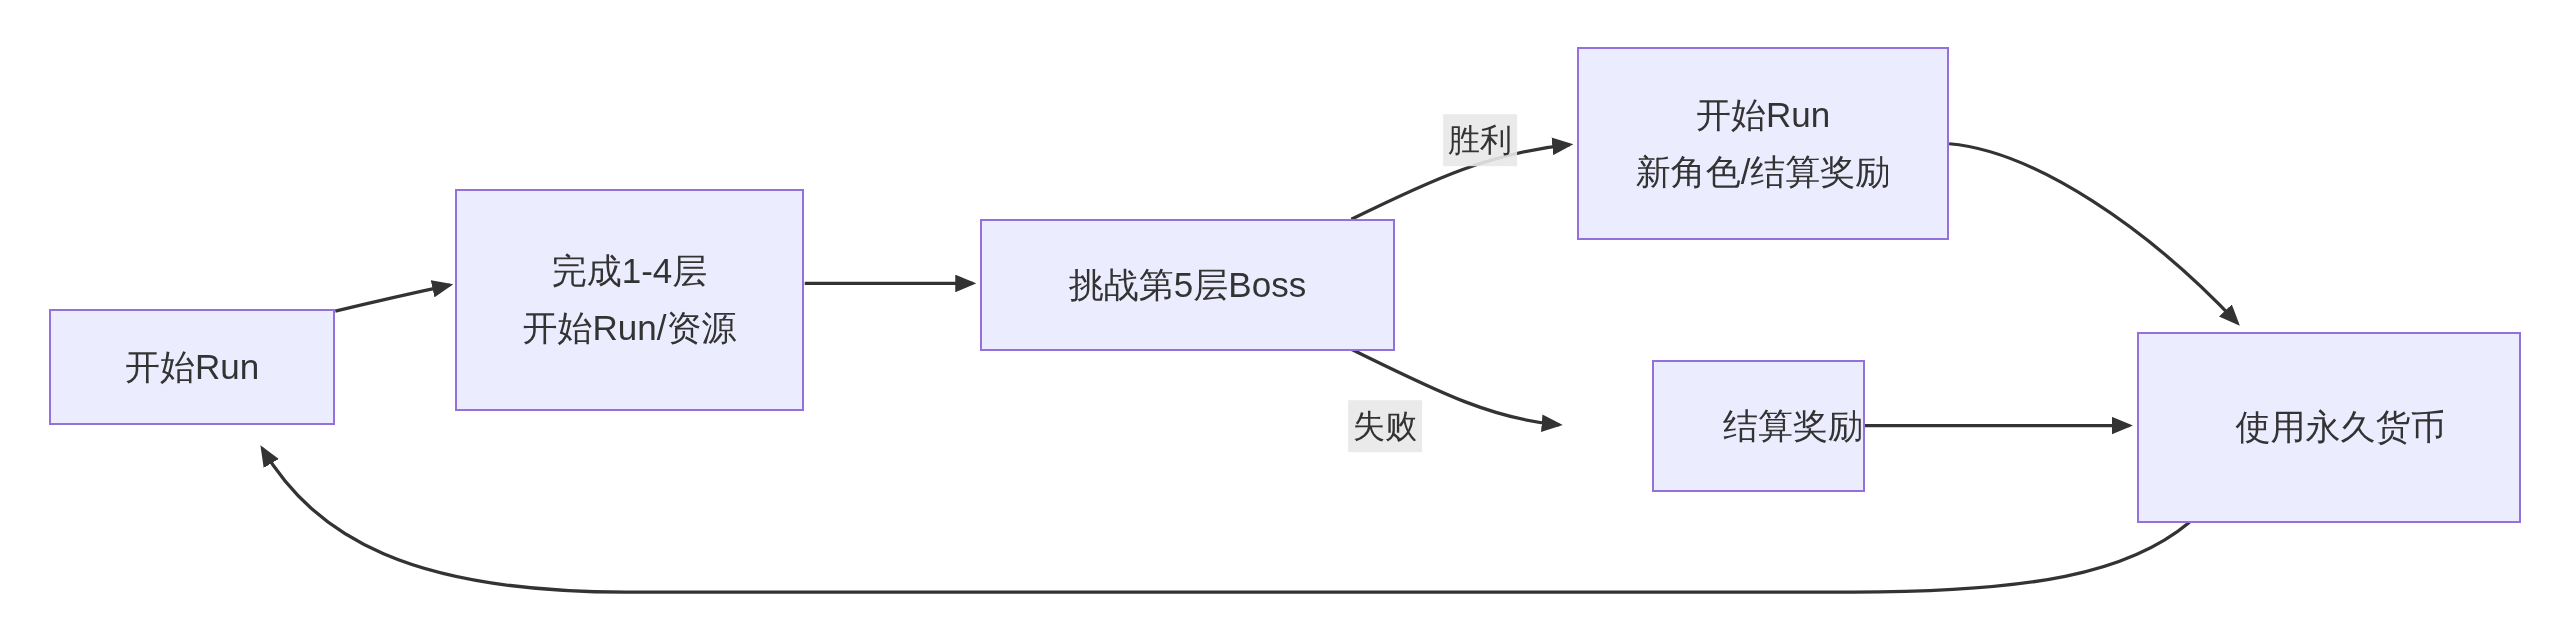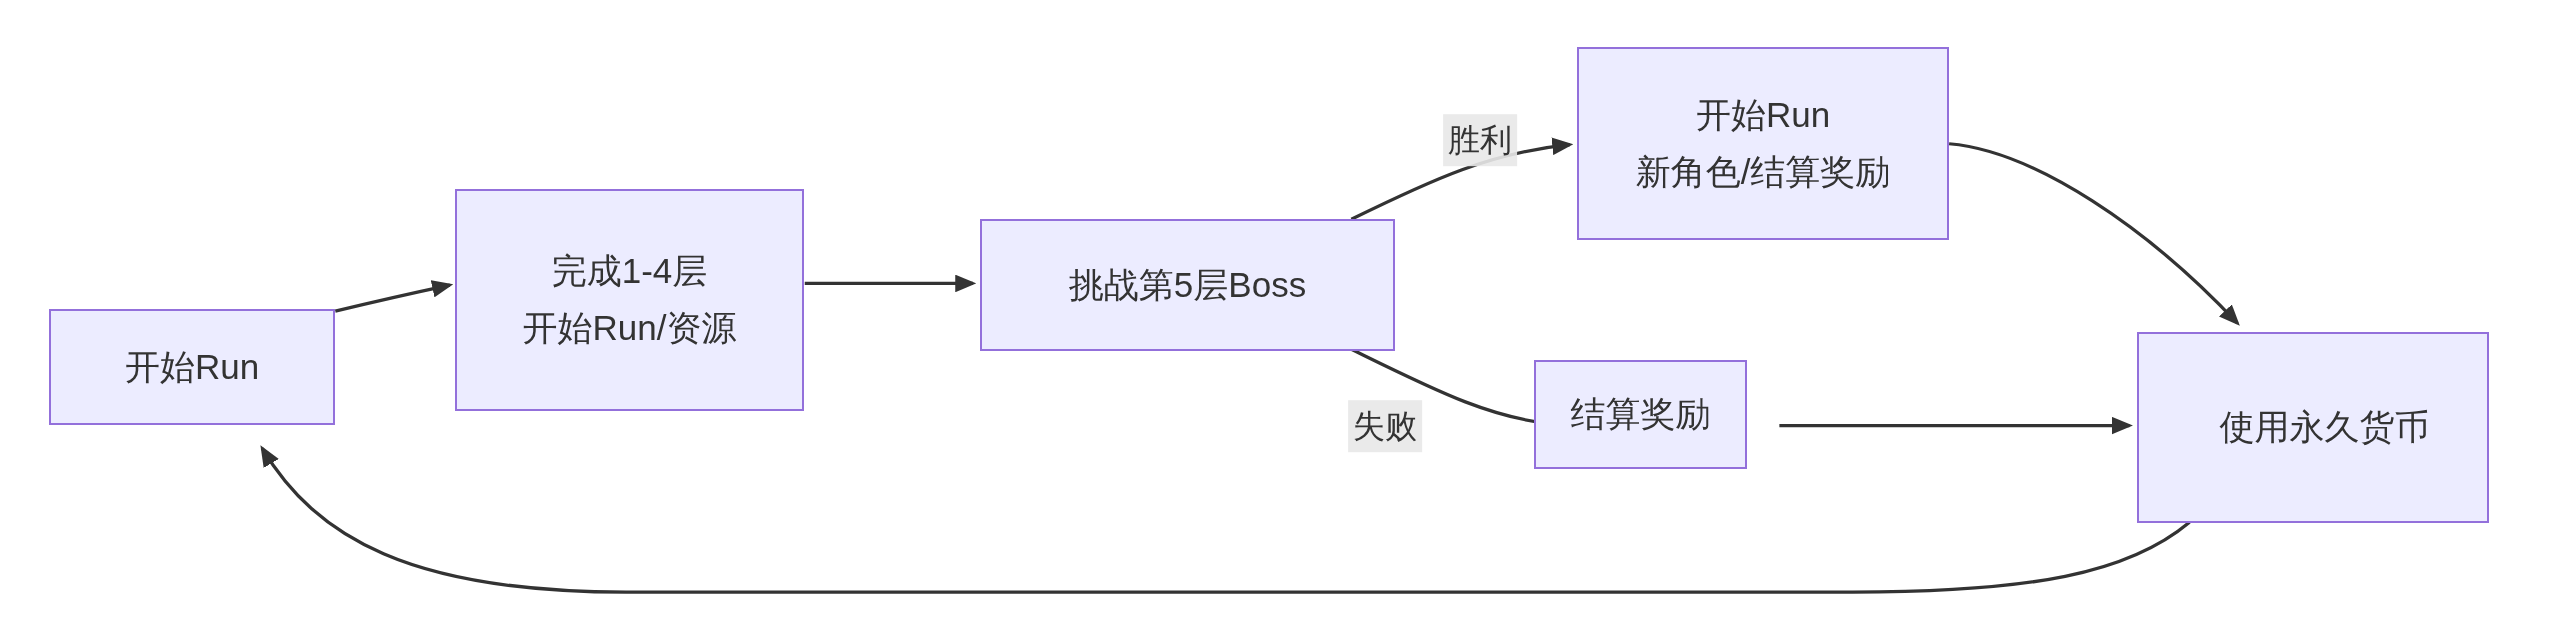--- a/index.html
+++ b/index.html
@@ -92,25 +92,25 @@
 
   <div class="node" style="left:980px; top:219px; width:415px; height:132px;">
     <div>挑战第5层Boss</div>
   </div>
 
   <div class="node" style="left:1577px; top:47px; width:372px; height:193px;">
     <div>开始Run</div>
     <div>新角色/结算奖励</div>
   </div>
 
-  <div class="node" style="left:1534px; top:360px; width:213px; height:109px;">
+  <div class="node" style="left:1652px; top:360px; width:213px; height:132px;align-items:flex-end;">
     <div>结算奖励</div>
   </div>
 
-  <div class="node" style="left:2137px; top:332px; width:352px; height:191px;padding-left:23px;">
+  <div class="node" style="left:2137px; top:332px; width:384px; height:191px;padding-left:23px;">
     <div>使用永久货币</div>
   </div>
 
   <div class="edge-label" style="left:1480px; top:140px;">胜利</div>
 
   <div class="edge-label" style="left:1385px; top:426px;">失败</div>
 
 </div>
 
 

